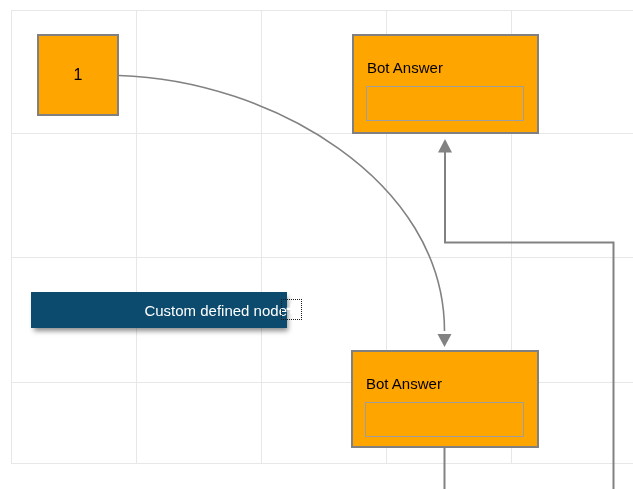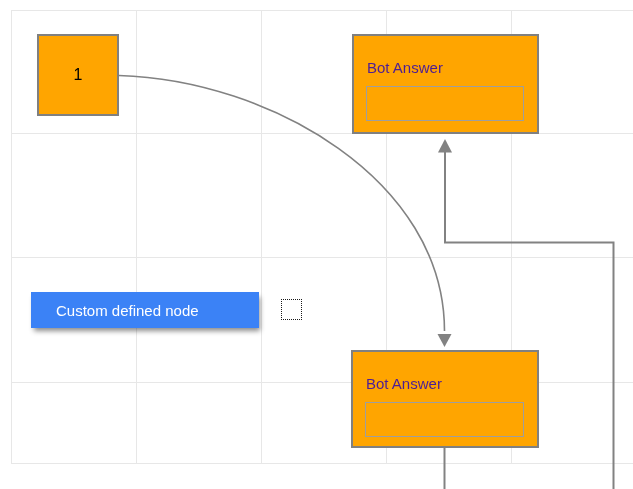--- a/index.html
+++ b/index.html
@@ -22,37 +22,38 @@
   #node-start {
     left: 37px; top: 34px; width: 82px; height: 82px;
     display: flex; align-items: center; justify-content: center;
     font-size: 16px; color: #000000;
   }
   #node-bot-top    { left: 352px; top: 34px;  width: 187px; height: 100px; }
   #node-bot-bottom { left: 351px; top: 350px; width: 188px; height: 98px; }
 
   .answer-title {
     position: absolute; left: 13px; top: 23px;
-    font-size: 15px; color: #4c1d95; white-space: nowrap;
+    font-size: 15px; color: #000000; white-space: nowrap;
   }
   .answer-field {
     position: absolute; left: 12px; right: 13px; top: 50px; height: 33px;
     border: 1px solid #9e9e9e; background: transparent;
   }
 
   #node-custom {
     position: absolute;
-    left: 31px; top: 292px; width: 228px; height: 36px;
+    left: 31px; top: 292px; width: 256px; height: 36px;
     box-sizing: border-box;
-    background: #3b82f6;
+    background: #0c4a6e;
     color: #ffffff;
     display: flex; align-items: center;
     padding-left: 25px;
     font-size: 15px;
     box-shadow: 2px 4px 5px -1px rgba(0,0,0,0.45);
+    justify-content: flex-end;
   }
   .plus-box {
     position: absolute; left: 250px; top: 7px;
     width: 21px; height: 21px;
     box-sizing: border-box;
     border: 1px dotted #1a1a1a;
     display: flex; align-items: center; justify-content: center;
   }
   .plus-glyph {
     color: #ffffff;

